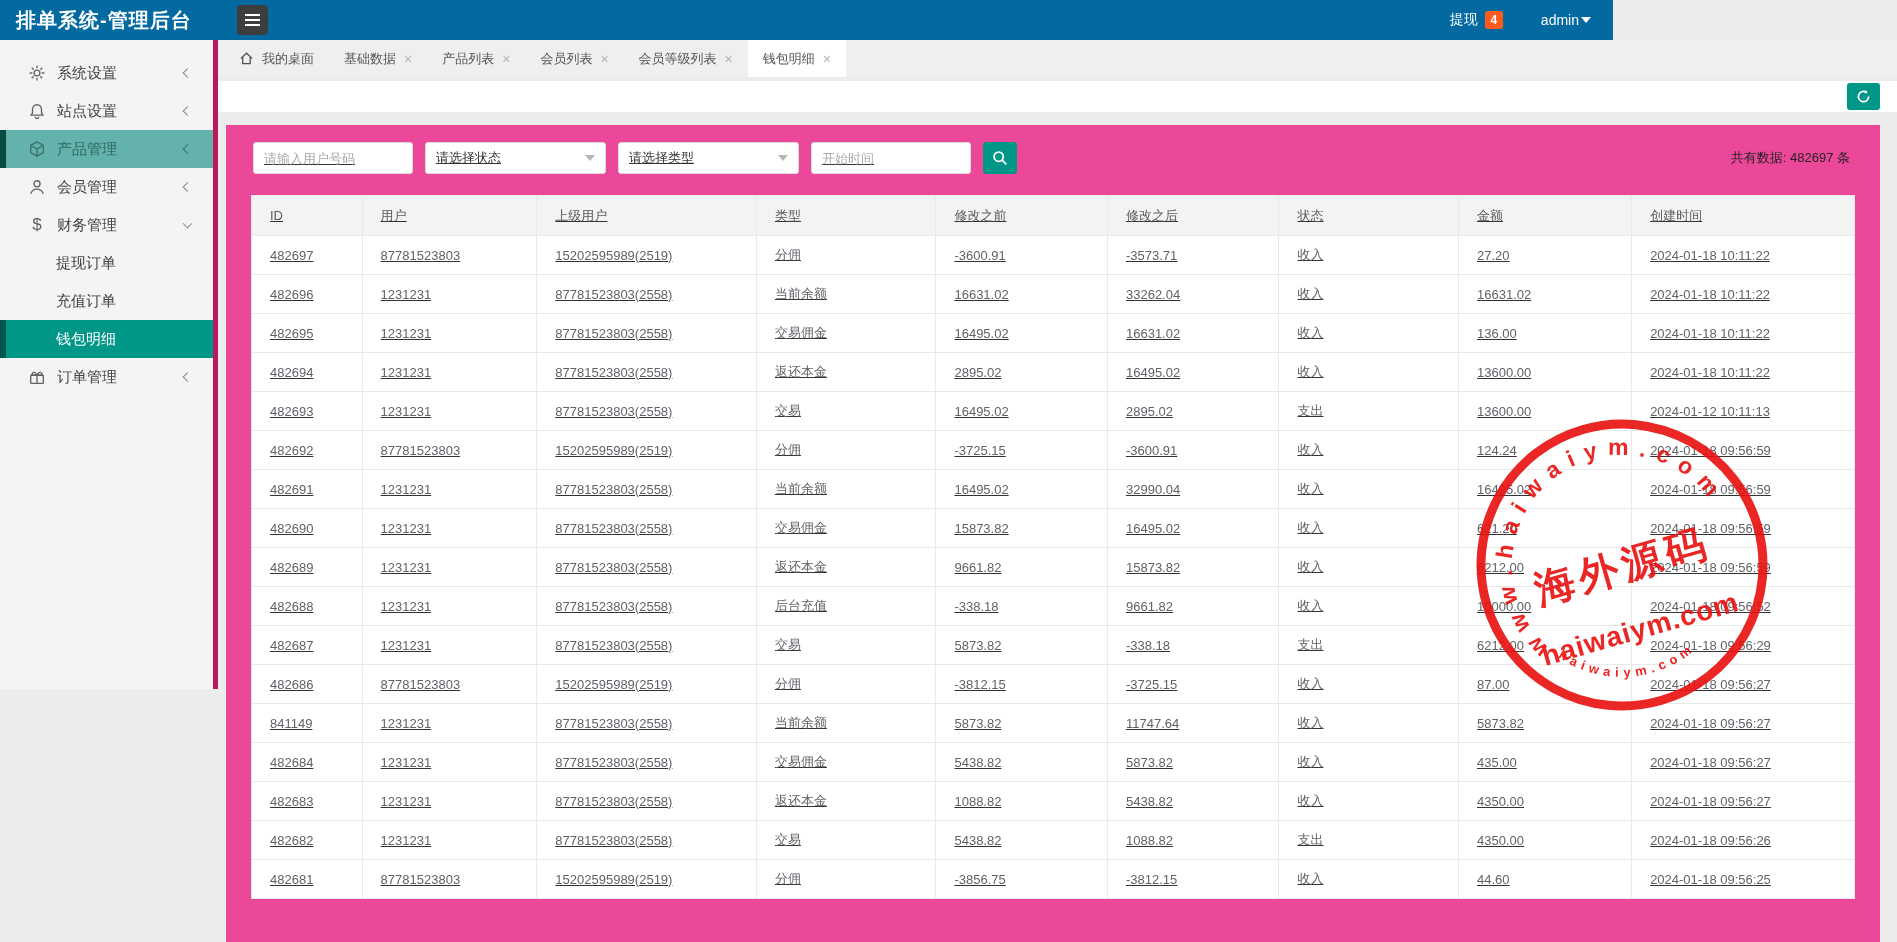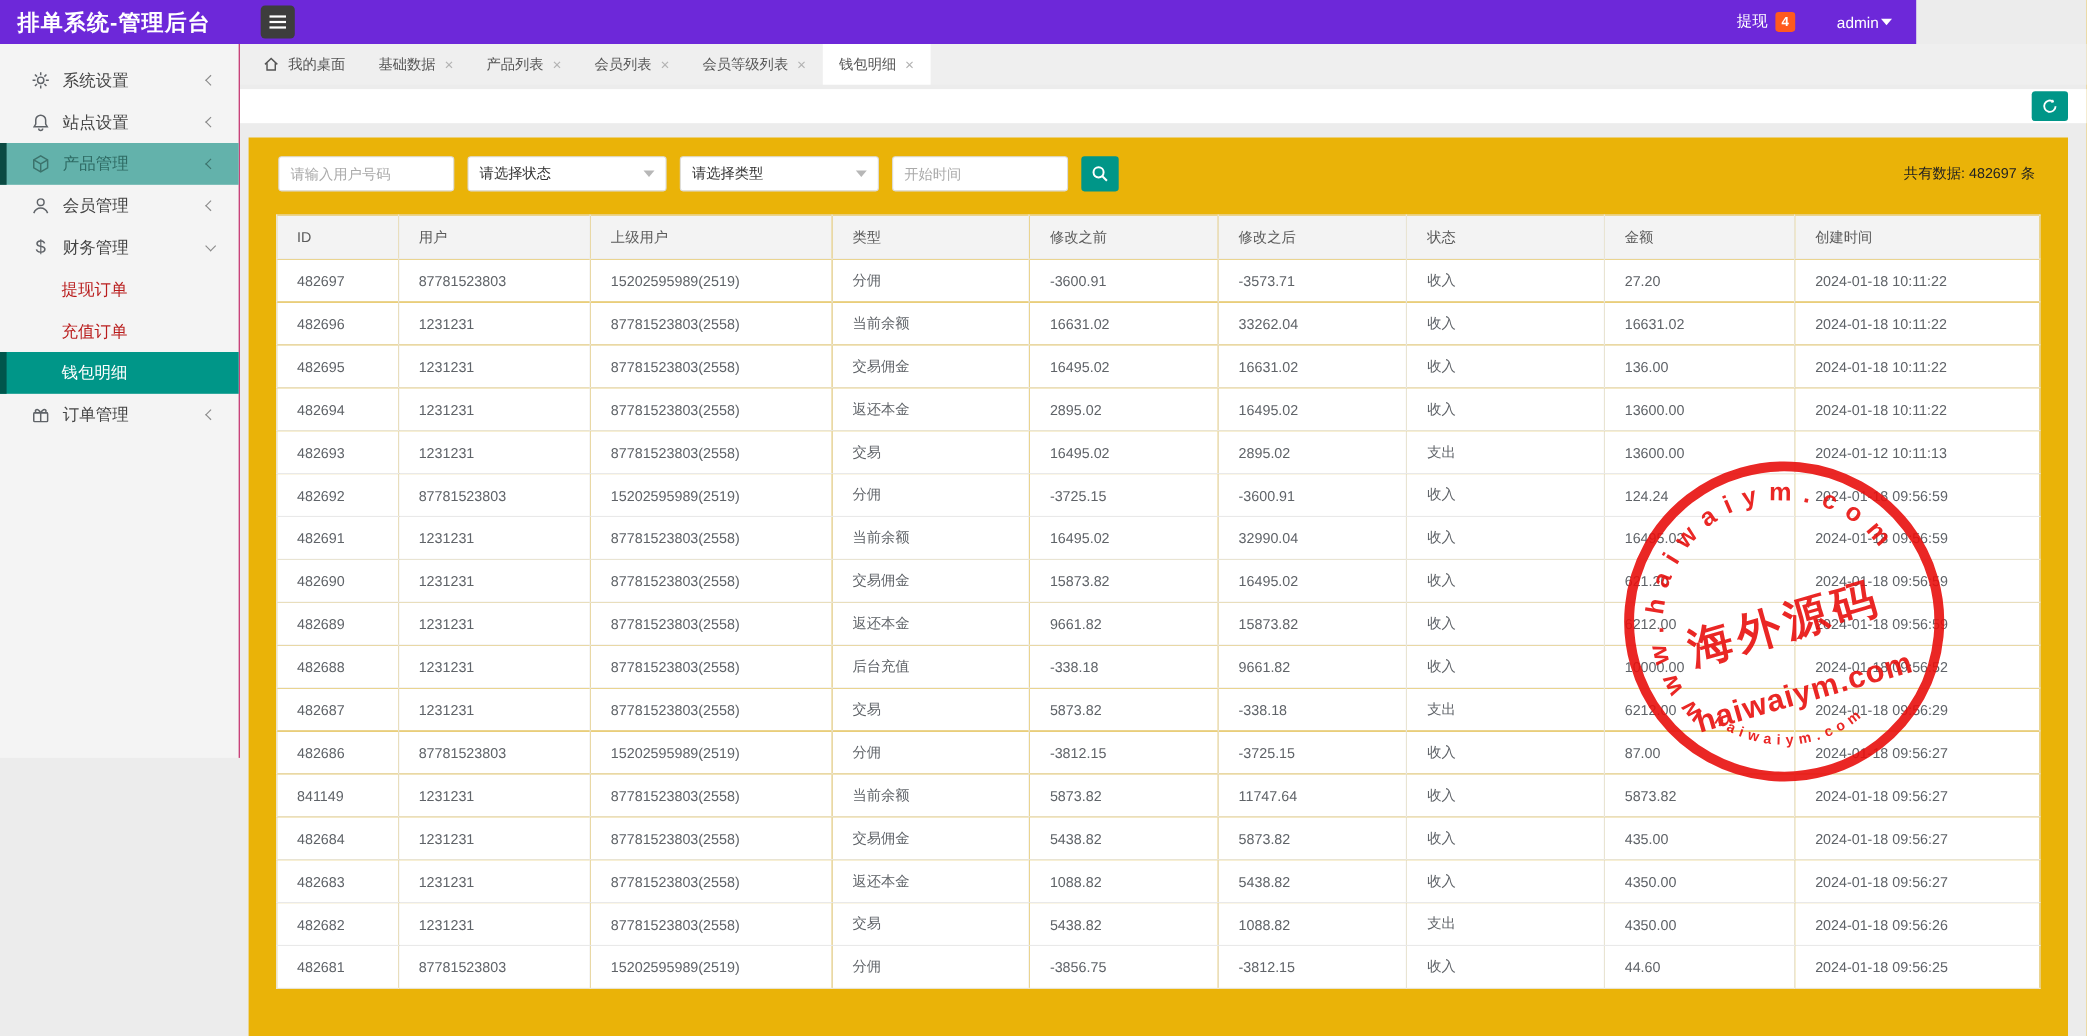--- a/index.html
+++ b/index.html
@@ -2,71 +2,71 @@
 <html><head>
 <meta charset="utf-8">
 <style>
   * { margin:0; padding:0; box-sizing:border-box; }
   html,body { width:1897px; height:942px; overflow:hidden; }
   body {
     font-family:"Liberation Sans","DejaVu Sans",sans-serif;
     background:#ececec; color:#333; position:relative; font-size:14px;
   }
   
-  .topbar { position:absolute; left:0; top:0; width:1742px; height:40px;
-    background:#6d28d9; color:#fff; display:flex; align-items:center; z-index:30; }
+  .topbar { position:absolute; left:0; top:0; width:1613px; height:40px;
+    background:#0369a1; color:#fff; display:flex; align-items:center; z-index:30; }
   .brand { font-size:20px; font-weight:bold; padding-left:16px; letter-spacing:1px; white-space:nowrap; }
   .hamburger { position:absolute; left:237px; top:5px; width:31px; height:30px;
     background:#3d3d3d; border-radius:4px; display:flex; flex-direction:column;
     justify-content:center; align-items:center; gap:3px; cursor:pointer; }
   .hamburger i { display:block; width:15px; height:2px; background:#fff; }
   .topbar-right { margin-left:auto; display:flex; align-items:center; padding-right:22px; gap:38px; }
   .withdraw { display:flex; align-items:center; gap:7px; font-size:14px; cursor:pointer; }
   .badge { min-width:18px; height:18px; background:#ff5a1e; border-radius:3px;
     color:#fff; font-size:12px; font-weight:bold; display:flex; align-items:center; justify-content:center; padding:0 4px; }
   .adminbox { display:flex; align-items:center; gap:2px; font-size:14px; cursor:pointer; }
   .caret-down { width:0; height:0; border-left:5px solid transparent; border-right:5px solid transparent; border-top:6px solid #fff; }
   
   .sidebar { position:absolute; left:0; top:40px; width:218px; height:649px;
-    background:#f4f4f4; border-right:1px solid #be185d; padding-top:14px; z-index:20; }
+    background:#f4f4f4; border-right:5px solid #be185d; padding-top:14px; z-index:20; }
   .side-item { position:relative; height:38px; display:flex; align-items:center;
     padding-left:26px; color:#444; font-size:15px; cursor:pointer; }
   .side-item .icon { width:22px; height:20px; margin-right:9px; color:#5f6368;
     display:inline-flex; align-items:center; justify-content:center; }
   .side-item .icon svg { width:18px; height:18px; }
   .side-item .dollar { font-size:17px; color:#5f6368; font-weight:400; }
   .side-item .chev { position:absolute; right:22px; top:50%; width:7px; height:7px;
     border:solid #8a8a8a; border-width:0 1.4px 1.4px 0; padding:0; }
   .chev.left  { transform:translateY(-50%) rotate(135deg); }
   .chev.down  { transform:translateY(-70%) rotate(45deg); }
   .side-item.highlight { background:#63b2ab; color:#2f6b64; border-left:6px solid #0b4a42; padding-left:20px; }
   .side-item.highlight .icon { color:#3c736c; }
   .side-item.highlight .chev { border-color:#3c736c; }
   .side-sub { height:38px; display:flex; align-items:center; padding-left:56px;
-    color:#b91c1c; font-size:15px; cursor:pointer; }
+    color:#404040; font-size:15px; cursor:pointer; }
   .side-sub.active { background:#009688; color:#fff; border-left:6px solid #00564c; padding-left:50px; }
   
   .tabbar { position:absolute; left:218px; top:40px; width:1679px; height:37px;
     background:#efefef; display:flex; align-items:stretch; padding-left:6px; z-index:10; }
   .tab { display:flex; align-items:center; padding:0 15px; font-size:13px; color:#555;
     cursor:pointer; white-space:nowrap; gap:8px; }
   .tab.active { background:#fff; }
   .tab .home-ic { display:inline-flex; width:15px; height:15px; color:#555; }
   .tab .home-ic svg { width:15px; height:15px; }
   .tab .close { color:#b3b3b3; font-size:14px; line-height:1; cursor:pointer; }
   
   .toolbar { position:absolute; left:218px; top:81px; width:1679px; height:31px;
     background:#fff; }
   .refresh-btn { position:absolute; right:17px; top:2px; width:33px; height:27px;
     background:#009688; border:none; border-radius:3px; cursor:pointer;
     display:flex; align-items:center; justify-content:center; }
   .refresh-btn svg { width:15px; height:15px; }
   
   .card { position:absolute; left:226px; top:125px; width:1654px; height:817px;
-    background:#eab308; }
+    background:#ec4899;text-decoration:underline; }
   .filter-row { position:relative; display:flex; align-items:center; gap:12px;
     padding:17px 0 0 27px; }
   .f-input, .f-select { height:32px; border:1px solid #dcdcdc; border-radius:3px;
     background:#fff; font-size:13px; padding:0 10px; color:#555;
     font-family:"Liberation Sans","DejaVu Sans",sans-serif; }
   .f-input::placeholder { color:#aaa; }
   .f-input.user { width:160px; }
   .f-input.time { width:160px; color:#555; }
   .f-select { width:181px; position:relative; display:flex; align-items:center;
     color:#333; cursor:pointer; }

